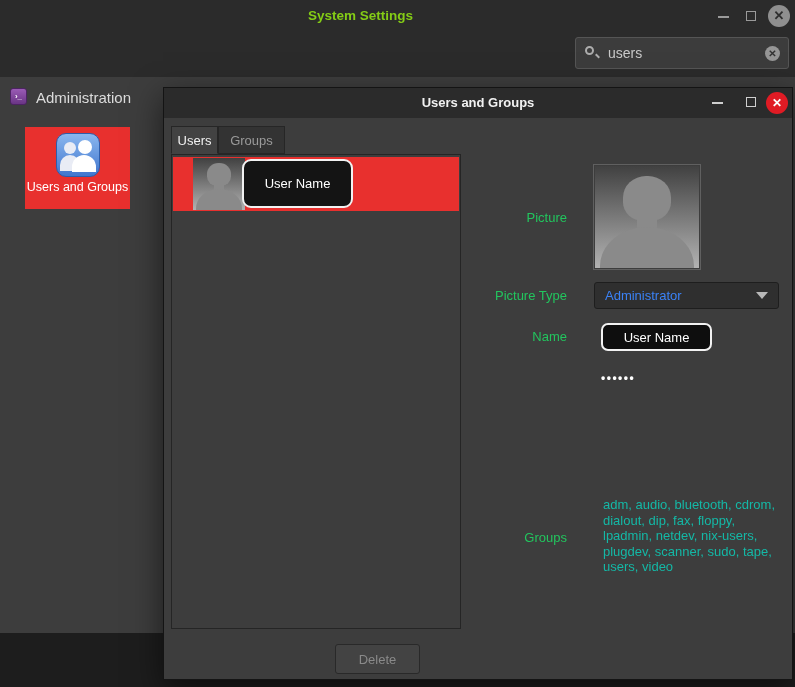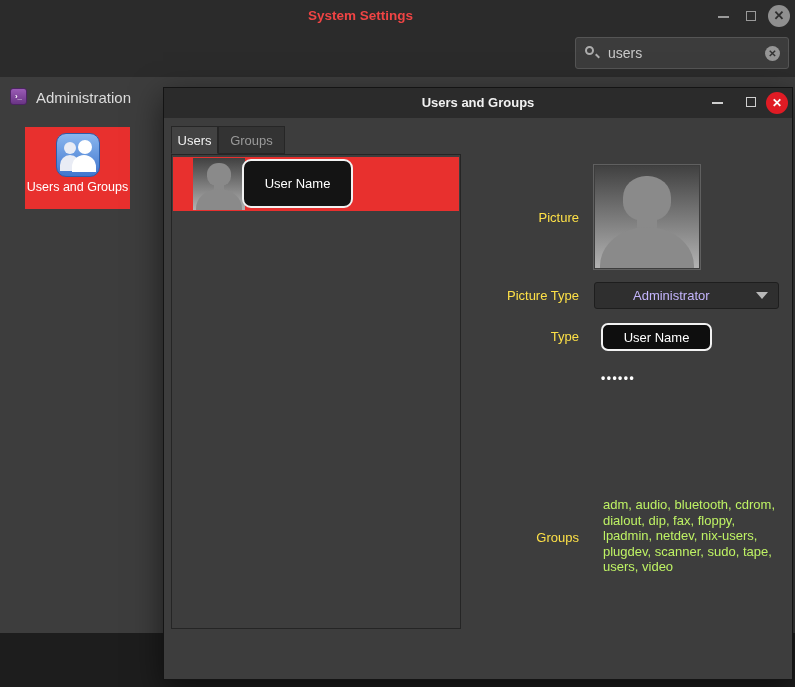--- a/index.html
+++ b/index.html
@@ -6,21 +6,21 @@
   html,body { width:795px; height:687px; }
   body {
     position:relative; background:#1d1d1d; overflow:hidden;
     font-family:"Liberation Sans", sans-serif; -webkit-font-smoothing:antialiased;
   }
   .abs { position:absolute; }
 
   
   .main-window { left:0; top:0; width:795px; height:633px; background:#3d3d3d; }
   .main-header { left:0; top:0; width:795px; height:77px; background:#2b2b2b; }
-  .main-title { left:0; top:8px; width:721px; text-align:center; color:#ef4444; font-size:13.5px; font-weight:bold; }
+  .main-title { left:0; top:8px; width:721px; text-align:center; color:#84cc16; font-size:13.5px; font-weight:bold; }
 
   .winctl { display:flex; align-items:center; justify-content:center; cursor:default; }
   .glyph-min { width:11px; height:2px; background:#9a9a9a; }
   .glyph-max { width:10px; height:10px; border:1.5px solid #9a9a9a; }
   .circle-close { width:22px; height:22px; border-radius:50%; background:#8f8f8f; color:#2e2e2e; font-size:13px; font-weight:bold; line-height:22px; text-align:center; }
 
   .search-box {
     left:575px; top:37px; width:214px; height:32px; background:#3c3c3c;
     border:1px solid #555; border-radius:3px; display:flex; align-items:center; padding:0 8px;
   }
@@ -64,36 +64,36 @@
   .row-avatar { position:absolute; left:20px; top:1px; width:52px; height:52px; }
   .name-pill { position:absolute; left:69px; top:2px; width:111px; height:49px; background:#141414;
     border:2px solid #f2f2f2; border-radius:9px; color:#fff; font-size:13px;
     display:flex; align-items:center; justify-content:center; cursor:text; }
 
   .avatar { background:linear-gradient(180deg,#414141 0%,#b2b2b2 100%); position:relative; overflow:hidden; }
   .avatar .head { position:absolute; width:46%; height:44%; left:27%; top:10%; background:#8a8a8a; border-radius:48% 48% 42% 42%; }
   .avatar .neck { position:absolute; width:20%; height:16%; left:40%; top:46%; background:#8a8a8a; }
   .avatar .shoulders { position:absolute; width:90%; height:42%; left:5%; top:60%; background:#8a8a8a; border-radius:55% 55% 0 0 / 100% 100% 0 0; }
 
-  .field-label { color:#fde047; font-size:13px; width:155px; left:260px; text-align:right; }
+  .field-label { color:#22c55e; font-size:13px; width:155px; left:248px; text-align:right; }
 
   .picture-box { left:429px; top:76px; width:108px; height:106px; border:1px solid #606060; padding:1px; background:#3d3d3d; }
   .picture-box .avatar { width:100%; height:100%; }
 
   .dropdown { left:430px; top:194px; width:185px; height:27px; background:#2f2f2f; border:1px solid #1e1e1e;
     border-radius:3px; display:flex; align-items:center; padding:0 10px; cursor:pointer; }
-  .dropdown-value { color:#c4b5fd; font-size:13px; flex:1;margin-left:28px; }
+  .dropdown-value { color:#3b82f6; font-size:13px; flex:1; }
   .dd-arrow { width:0; height:0; border-left:6px solid transparent; border-right:6px solid transparent; border-top:7px solid #b8b8b8; }
 
   .name-btn { left:437px; top:235px; width:111px; height:28px; background:#0e0e0e; border:2px solid #f2f2f2;
     border-radius:7px; color:#fff; font-size:13px; display:flex; align-items:center; justify-content:center; cursor:pointer; }
 
   .password-dots { left:437px; top:283px; color:#fff; font-size:12px; letter-spacing:1.5px; font-weight:bold; cursor:pointer; }
 
-  .groups-text { left:439px; top:409px; width:172px; color:#bef264; font-size:13px; line-height:15.5px; cursor:pointer; }
+  .groups-text { left:439px; top:409px; width:172px; color:#14b8a6; font-size:13px; line-height:15.5px; cursor:pointer; }
 
   .btn { top:556px; width:85px; height:30px; background:#434343; border:1px solid #292929; border-radius:3px;
     font-size:13px; display:flex; align-items:center; justify-content:center; cursor:pointer; }
   .btn-add { left:47px; color:#f0f0f0; }
   .btn-delete { left:171px; color:#8a8a8a; }
 </style>
 </head>
 <body>
 
 <div class="abs main-window">
@@ -170,21 +170,22 @@
         <span class="shoulders"></span>
     </div>
   </div>
 
   <div class="abs field-label" style="top:200px;">Picture Type</div>
   <div class="abs dropdown">
     <span class="dropdown-value">Administrator</span>
     <span class="dd-arrow"></span>
   </div>
 
-  <div class="abs field-label" style="top:241px;">Type</div>
+  <div class="abs field-label" style="top:241px;">Name</div>
   <div class="abs name-btn">User Name</div>
 
   <div class="abs password-dots">••••••</div>
 
   <div class="abs field-label" style="top:442px;">Groups</div>
   <div class="abs groups-text">adm, audio, bluetooth, cdrom, dialout, dip, fax, floppy, lpadmin, netdev, nix-users, plugdev, scanner, sudo, tape, users, video</div>
 
+  <div class="abs btn btn-delete">Delete</div>
 </div>
 
 </body></html>

